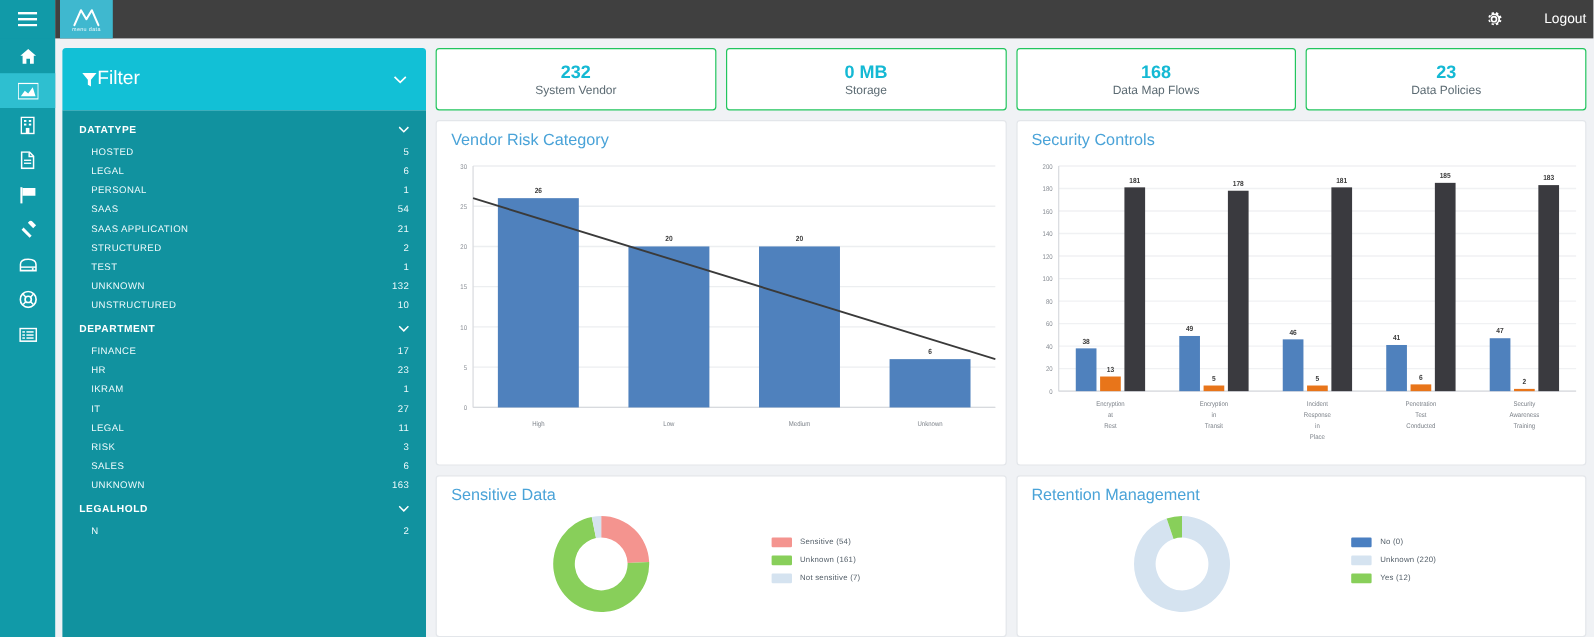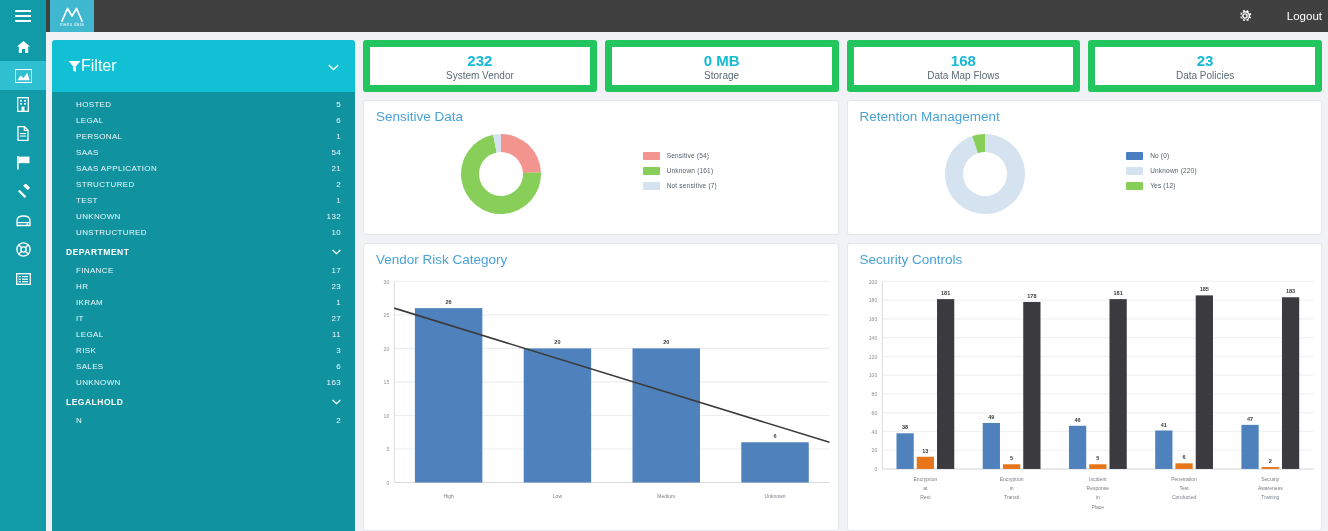--- a/index.html
+++ b/index.html
@@ -84,21 +84,21 @@
     color: #eefafc; font-size: 8px; letter-spacing: .35px;
     cursor: pointer;
     gap: 36px;
   }
   .frow .fval { margin-left: auto; font-size: 8px; }
 
   
   .main { flex: 1; display: flex; flex-direction: column; gap: 8px; min-width: 0; }
   .kpi-row { display: flex; gap: 8px; height: 52px; min-height: 52px; }
   .kpi {
-    flex: 1; background: #fff; border: 7px solid #22c55e; border-radius: 3px;
+    flex: 1; background: #fff; border: 1px solid #22c55e; border-radius: 3px;
     display: flex; flex-direction: column; align-items: center; justify-content: center;
   }
   .kpi-num { color: #15b9d4; font-size: 15px; font-weight: bold; line-height: 17px; }
   .kpi-label { color: #5c6b73; font-size: 10px; margin-top: 1px; }
 
   .chart-row { display: flex; gap: 8px; }
   .chart-row.r1 { height: 135px; min-height: 135px; }
   .chart-row.r2 { flex: 1; min-height: 0; }
   .card {
     flex: 1; background: #fff; border: 1px solid #e3e6ea; border-radius: 3px;
@@ -231,20 +231,26 @@
             <path d="M0.6 1 L13.4 1 L8.4 7 L8.4 13 L5.6 11.4 L5.6 7 Z" fill="#ffffff"></path>
           </svg>
           <span class="ftitle">Filter</span>
           <span class="chev">
             <svg width="11" height="7" viewBox="0 0 11 7">
               <path d="M0.8 1 L5.5 5.6 L10.2 1" fill="none" stroke="#ffffff" stroke-width="1.4"></path>
             </svg>
           </span>
         </div>
         <div class="filter-body" id="filter-body">
+            <div class="fgroup-head">
+              <span>DATATYPE</span>
+              <span class="chev"><svg width="9" height="6" viewBox="0 0 11 7">
+                  <path d="M0.8 1 L5.5 5.6 L10.2 1" fill="none" stroke="#ffffff" stroke-width="1.5"></path>
+                </svg></span>
+            </div>
             <div class="frow">
               <span>HOSTED</span>
               <span class="fval">5</span>
             </div>
             <div class="frow">
               <span>LEGAL</span>
               <span class="fval">6</span>
             </div>
             <div class="frow">
               <span>PERSONAL</span>
@@ -338,77 +344,20 @@
             </div>
             <div class="kpi">
               <div class="kpi-num">168</div>
               <div class="kpi-label">Data Map Flows</div>
             </div>
             <div class="kpi">
               <div class="kpi-num">23</div>
               <div class="kpi-label">Data Policies</div>
             </div>
           </div>
-
-        <div class="chart-row r1">
-
-          <div class="card">
-            <div class="card-title">Sensitive Data</div>
-            <div class="donut-area">
-              <div class="donut-hold">
-                <svg width="84" height="84" viewBox="0 0 84 84" id="donut-sensitive">
-                    <path d="M42 2 A40 40 0 0 1 81.96395864818726 40.30235187215407 L63.980177256503 41.06629352968474 A22 22 0 0 0 42 20 Z" fill="#f4948f"></path>
-                    <path d="M81.96395864818726 40.30235187215407 A40 40 0 1 1 34.12700234129179 2.7824540815469305 L37.669851287710486 20.430349744850812 A22 22 0 1 0 63.980177256503 41.06629352968474 Z" fill="#88cf5a"></path>
-                    <path d="M34.12700234129179 2.7824540815469305 A40 40 0 0 1 41.99999999999999 2 L41.99999999999999 20 A22 22 0 0 0 37.669851287710486 20.430349744850812 Z" fill="#d5e3f0"></path>
-                  </svg>
-              </div>
-              <div class="legend" id="legend-sensitive">
-                  <div class="legend-row">
-                    <span class="swatch" style="background: rgb(244, 148, 143);"></span>
-                    <span class="legend-txt">Sensitive (54)</span>
-                  </div>
-                  <div class="legend-row">
-                    <span class="swatch" style="background: rgb(136, 207, 90);"></span>
-                    <span class="legend-txt">Unknown (161)</span>
-                  </div>
-                  <div class="legend-row">
-                    <span class="swatch" style="background: rgb(213, 227, 240);"></span>
-                    <span class="legend-txt">Not sensitive (7)</span>
-                  </div>
-                </div>
-            </div>
-          </div>
-
-          <div class="card">
-            <div class="card-title">Retention Management</div>
-            <div class="donut-area">
-              <div class="donut-hold">
-                <svg width="84" height="84" viewBox="0 0 84 84" id="donut-retention">
-                    <path d="M42 2 A40 40 0 1 1 29.227938794560806 4.093873152687905 L34.975366337008445 21.151630233978345 A22 22 0 1 0 42 20 Z" fill="#d5e3f0"></path>
-                    <path d="M29.227938794560806 4.093873152687905 A40 40 0 0 1 41.99999999999999 2 L41.99999999999999 20 A22 22 0 0 0 34.975366337008445 21.151630233978345 Z" fill="#88cf5a"></path>
-                  </svg>
-              </div>
-              <div class="legend" id="legend-retention">
-                  <div class="legend-row">
-                    <span class="swatch" style="background: rgb(74, 127, 193);"></span>
-                    <span class="legend-txt">No (0)</span>
-                  </div>
-                  <div class="legend-row">
-                    <span class="swatch" style="background: rgb(213, 227, 240);"></span>
-                    <span class="legend-txt">Unknown (220)</span>
-                  </div>
-                  <div class="legend-row">
-                    <span class="swatch" style="background: rgb(136, 207, 90);"></span>
-                    <span class="legend-txt">Yes (12)</span>
-                  </div>
-                </div>
-            </div>
-          </div>
-
-        </div>
 
         <div class="chart-row r2">
 
           <div class="card">
             <div class="card-title">Vendor Risk Category</div>
             <div class="plot">
               <svg viewBox="0 0 470 230" preserveAspectRatio="none" id="svg-vendor">
                   <line x1="30" y1="188" x2="462" y2="188" stroke="#eceef0" stroke-width="1"></line>
                   <text x="25" y="190" class="tick" text-anchor="end">0</text>
                   <line x1="30" y1="158.33333333333334" x2="462" y2="158.33333333333334" stroke="#eceef0" stroke-width="1"></line>
@@ -515,16 +464,73 @@
                   <text x="439.316" y="20.609999999999985" class="dlabel">183</text>
                   <text x="419.2" y="187" class="xtick">Security</text>
                   <text x="419.2" y="195" class="xtick">Awareness</text>
                   <text x="419.2" y="203" class="xtick">Training</text>
                 </svg>
             </div>
           </div>
 
         </div>
 
+        <div class="chart-row r1">
+
+          <div class="card">
+            <div class="card-title">Sensitive Data</div>
+            <div class="donut-area">
+              <div class="donut-hold">
+                <svg width="84" height="84" viewBox="0 0 84 84" id="donut-sensitive">
+                    <path d="M42 2 A40 40 0 0 1 81.96395864818726 40.30235187215407 L63.980177256503 41.06629352968474 A22 22 0 0 0 42 20 Z" fill="#f4948f"></path>
+                    <path d="M81.96395864818726 40.30235187215407 A40 40 0 1 1 34.12700234129179 2.7824540815469305 L37.669851287710486 20.430349744850812 A22 22 0 1 0 63.980177256503 41.06629352968474 Z" fill="#88cf5a"></path>
+                    <path d="M34.12700234129179 2.7824540815469305 A40 40 0 0 1 41.99999999999999 2 L41.99999999999999 20 A22 22 0 0 0 37.669851287710486 20.430349744850812 Z" fill="#d5e3f0"></path>
+                  </svg>
+              </div>
+              <div class="legend" id="legend-sensitive">
+                  <div class="legend-row">
+                    <span class="swatch" style="background: rgb(244, 148, 143);"></span>
+                    <span class="legend-txt">Sensitive (54)</span>
+                  </div>
+                  <div class="legend-row">
+                    <span class="swatch" style="background: rgb(136, 207, 90);"></span>
+                    <span class="legend-txt">Unknown (161)</span>
+                  </div>
+                  <div class="legend-row">
+                    <span class="swatch" style="background: rgb(213, 227, 240);"></span>
+                    <span class="legend-txt">Not sensitive (7)</span>
+                  </div>
+                </div>
+            </div>
+          </div>
+
+          <div class="card">
+            <div class="card-title">Retention Management</div>
+            <div class="donut-area">
+              <div class="donut-hold">
+                <svg width="84" height="84" viewBox="0 0 84 84" id="donut-retention">
+                    <path d="M42 2 A40 40 0 1 1 29.227938794560806 4.093873152687905 L34.975366337008445 21.151630233978345 A22 22 0 1 0 42 20 Z" fill="#d5e3f0"></path>
+                    <path d="M29.227938794560806 4.093873152687905 A40 40 0 0 1 41.99999999999999 2 L41.99999999999999 20 A22 22 0 0 0 34.975366337008445 21.151630233978345 Z" fill="#88cf5a"></path>
+                  </svg>
+              </div>
+              <div class="legend" id="legend-retention">
+                  <div class="legend-row">
+                    <span class="swatch" style="background: rgb(74, 127, 193);"></span>
+                    <span class="legend-txt">No (0)</span>
+                  </div>
+                  <div class="legend-row">
+                    <span class="swatch" style="background: rgb(213, 227, 240);"></span>
+                    <span class="legend-txt">Unknown (220)</span>
+                  </div>
+                  <div class="legend-row">
+                    <span class="swatch" style="background: rgb(136, 207, 90);"></span>
+                    <span class="legend-txt">Yes (12)</span>
+                  </div>
+                </div>
+            </div>
+          </div>
+
+        </div>
+
       </div>
     </div>
   </div>
 </div>
 
 </body></html>

